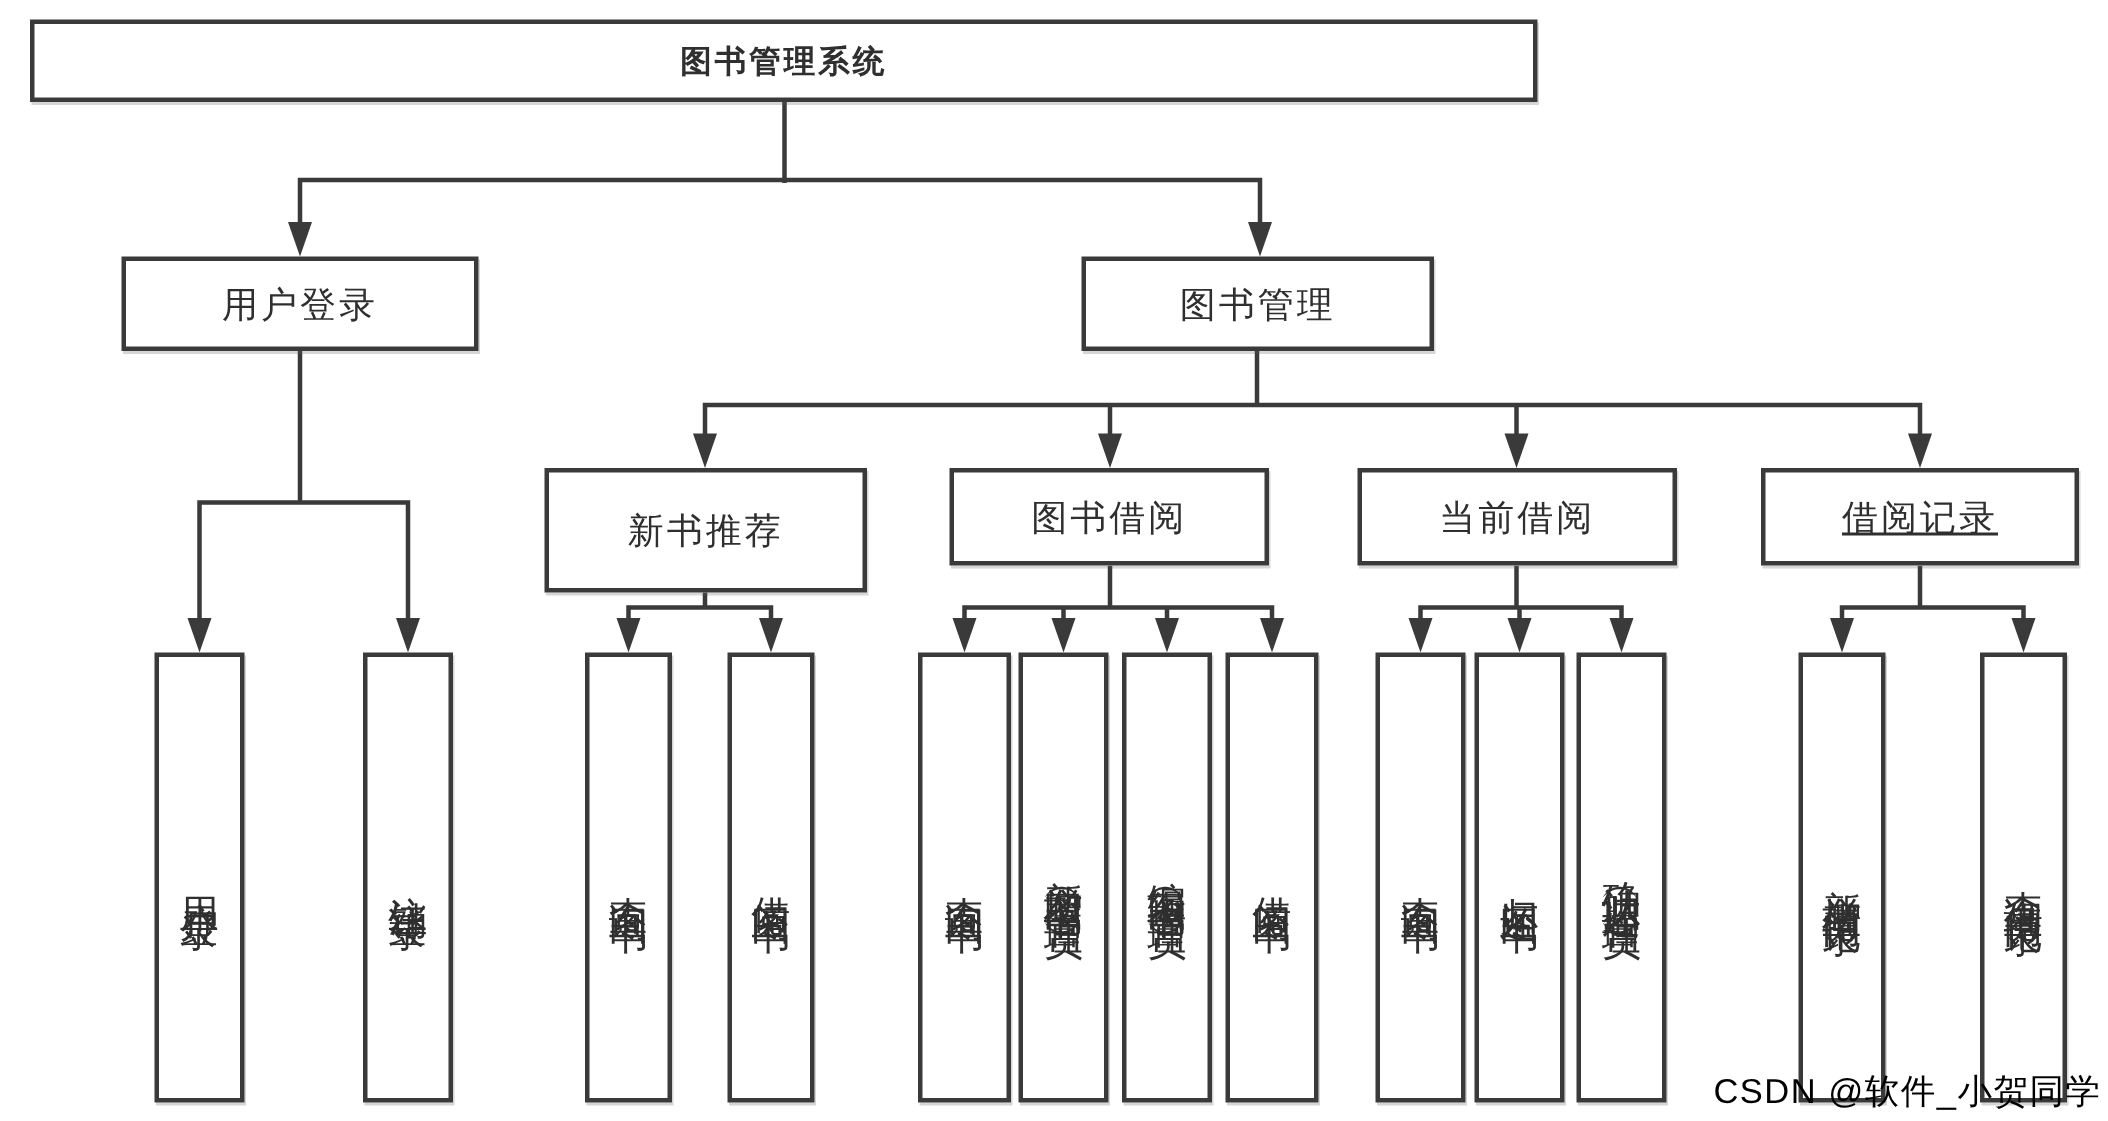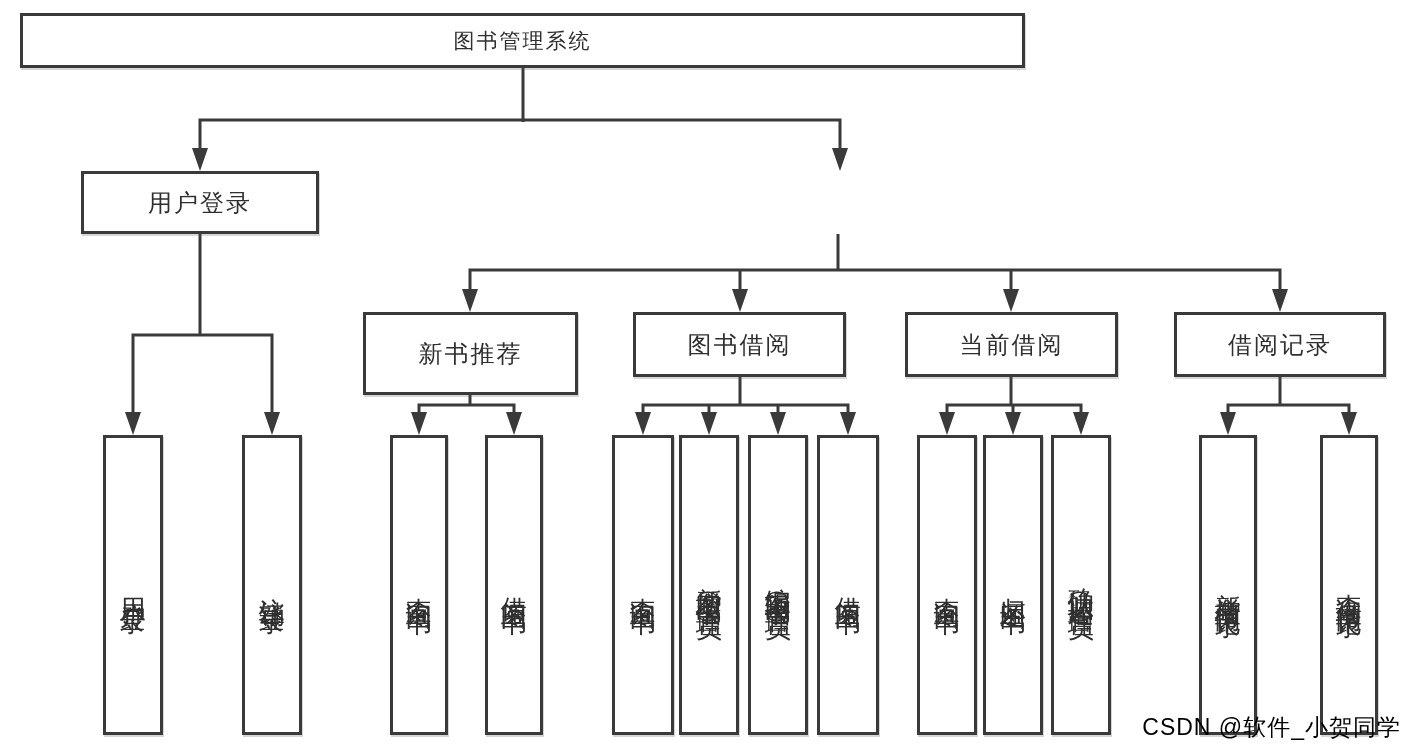--- a/index.html
+++ b/index.html
@@ -56,38 +56,41 @@
       <polygon points="770,412 786,412 778,435"></polygon>
       <polygon points="840,412 856,412 848,435"></polygon>
       <polygon points="939,412 955,412 947,435"></polygon>
       <polygon points="1005,412 1021,412 1013,435"></polygon>
       <polygon points="1073,412 1089,412 1081,435"></polygon>
       <polygon points="1220,412 1236,412 1228,435"></polygon>
       <polygon points="1341,412 1357,412 1349,435"></polygon>
     </g>
   </svg>
 
-  <div class="node" id="root-node" style="left:20px;top:13px;width:1005px;height:55px;">
+  <div class="node" id="root-node" style="left:20px;top:13px;width:1005px;height:55px;font-weight:bold;">
     <span class="hlabel">图书管理系统</span>
   </div>
 
   <div class="node" style="left:81px;top:171px;width:238px;height:63px;">
     <span class="hlabel">用户登录</span>
+  </div>
+  <div class="node" style="left:721px;top:171px;width:235px;height:63px;">
+    <span class="hlabel">图书管理</span>
   </div>
 
   <div class="node" style="left:363px;top:312px;width:215px;height:83px;">
     <span class="hlabel">新书推荐</span>
   </div>
   <div class="node" style="left:905px;top:312px;width:213px;height:65px;">
     <span class="hlabel">当前借阅</span>
   </div>
   <div class="node" style="left:633px;top:312px;width:213px;height:65px;">
     <span class="hlabel">图书借阅</span>
   </div>
-  <div class="node" style="left:1174px;top:312px;width:212px;height:65px;">
+  <div class="node" style="left:1174px;top:312px;width:212px;height:65px;text-decoration:underline;">
     <span class="hlabel">借阅记录</span>
   </div>
 
   <div class="node vnode" style="left:103px;width:60px;">
     <span class="vlabel">用户登录</span>
   </div>
   <div class="node vnode" style="left:242px;width:60px;">
     <span class="vlabel">注销登录</span>
   </div>
   <div class="node vnode" style="left:390px;width:58px;">

